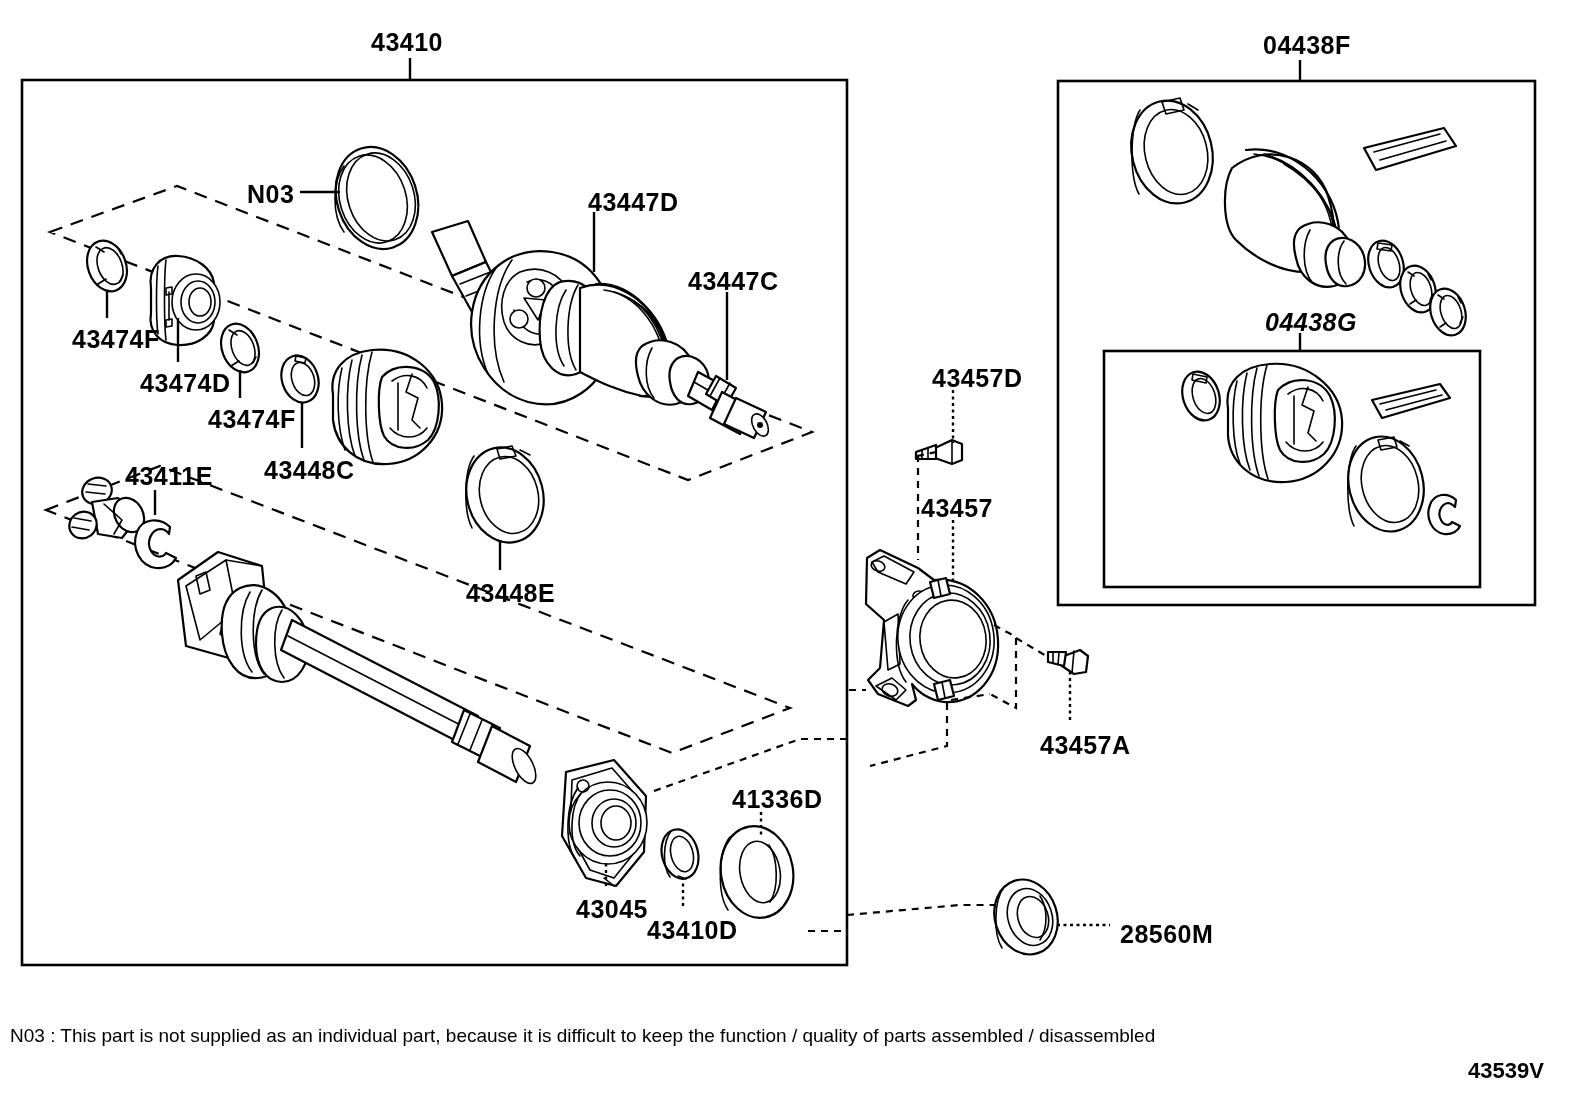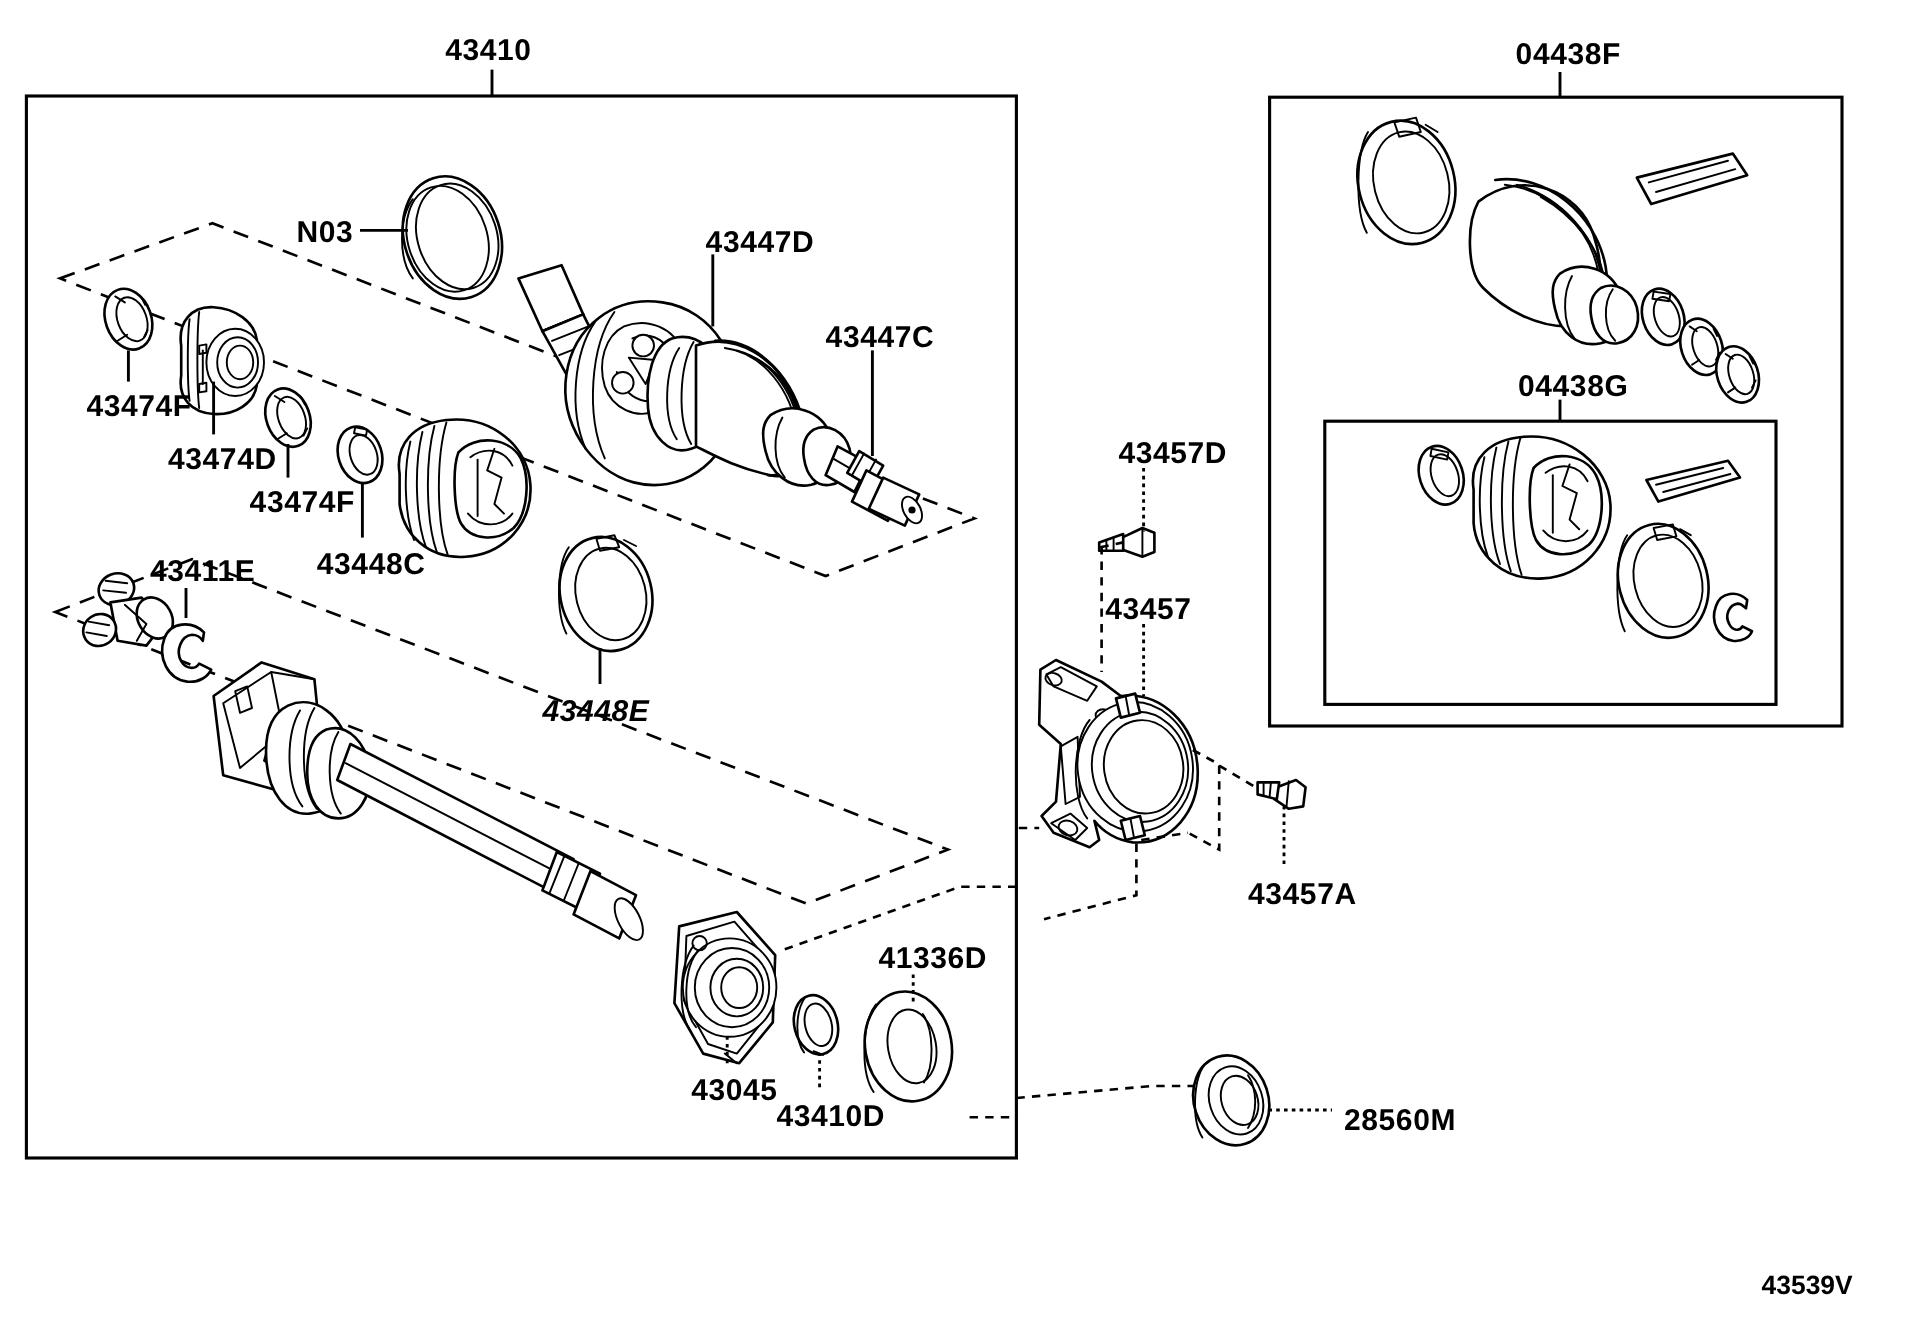--- a/index.html
+++ b/index.html
@@ -431,27 +431,28 @@
 
   <div class="lbl" style="left:371px;top:30px;">43410</div>
   <div class="lbl" style="left:247px;top:182px;">N03</div>
   <div class="lbl" style="left:560px;top:190px;margin-left:28px;">43447D</div>
   <div class="lbl" style="left:688px;top:269px;">43447C</div>
   <div class="lbl" style="left:72px;top:327px;">43474F</div>
   <div class="lbl" style="left:140px;top:371px;">43474D</div>
   <div class="lbl" style="left:208px;top:407px;">43474F</div>
   <div class="lbl" style="left:264px;top:458px;">43448C</div>
   <div class="lbl" style="left:125px;top:464px;">43411E</div>
-  <div class="lbl" style="left:452px;top:581px;font-style:italic;">43448E</div>
+  <div class="lbl" style="left:466px;top:581px;">43448E</div>
   <div class="lbl" style="left:920px;top:366px;margin-left:12px;">43457D</div>
   <div class="lbl" style="left:921px;top:496px;">43457</div>
   <div class="lbl" style="left:1040px;top:733px;">43457A</div>
   <div class="lbl" style="left:576px;top:897px;">43045</div>
   <div class="lbl" style="left:647px;top:918px;">43410D</div>
   <div class="lbl" style="left:732px;top:787px;">41336D</div>
   <div class="lbl" style="left:1120px;top:922px;">28560M</div>
   <div class="lbl" style="left:1263px;top:33px;">04438F</div>
-  <div class="lbl" style="left:1265px;top:310px;">04438G</div>
-
+  <div class="lbl" style="left:1265px;top:310px;font-style:italic;">04438G</div>
+
+  <div class="foot en" style="left:10px;top:1026px;">N03 : This part is not supplied as an individual part, because it is difficult to keep the function / quality of parts  assembled / disassembled</div>
 
   <div class="code" style="left:1468px;top:1058px;">43539V</div>
 
 </div>
 
 </body></html>

